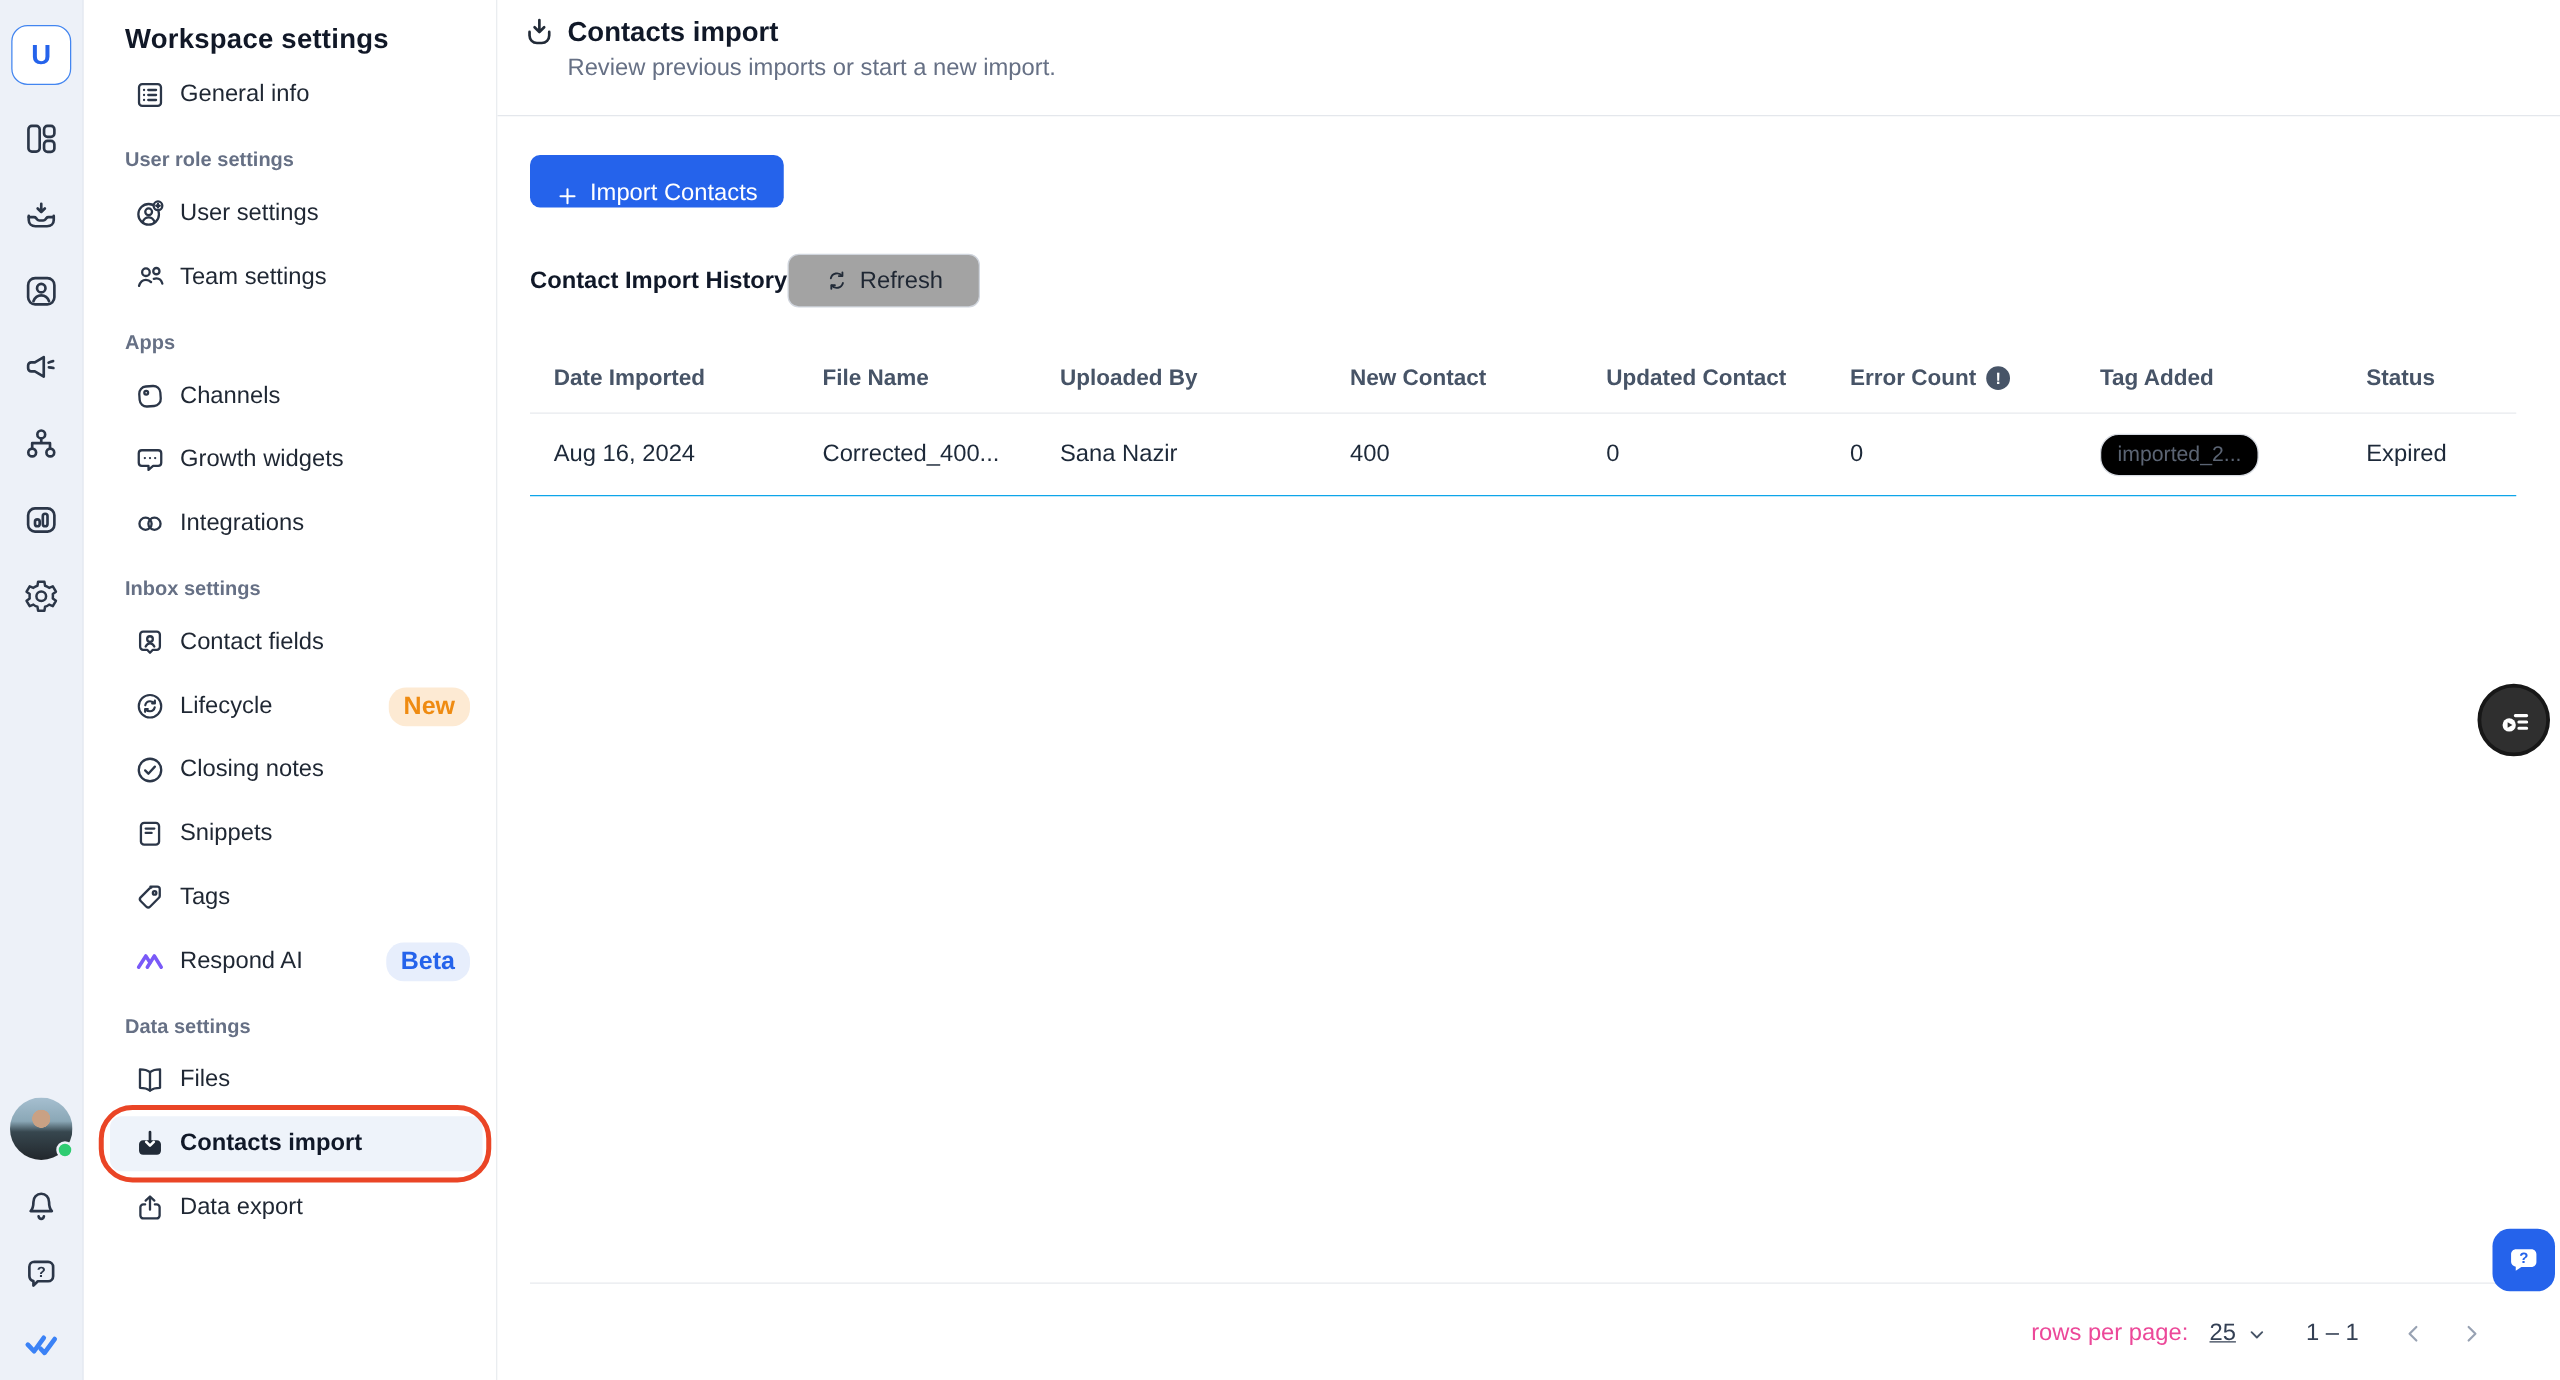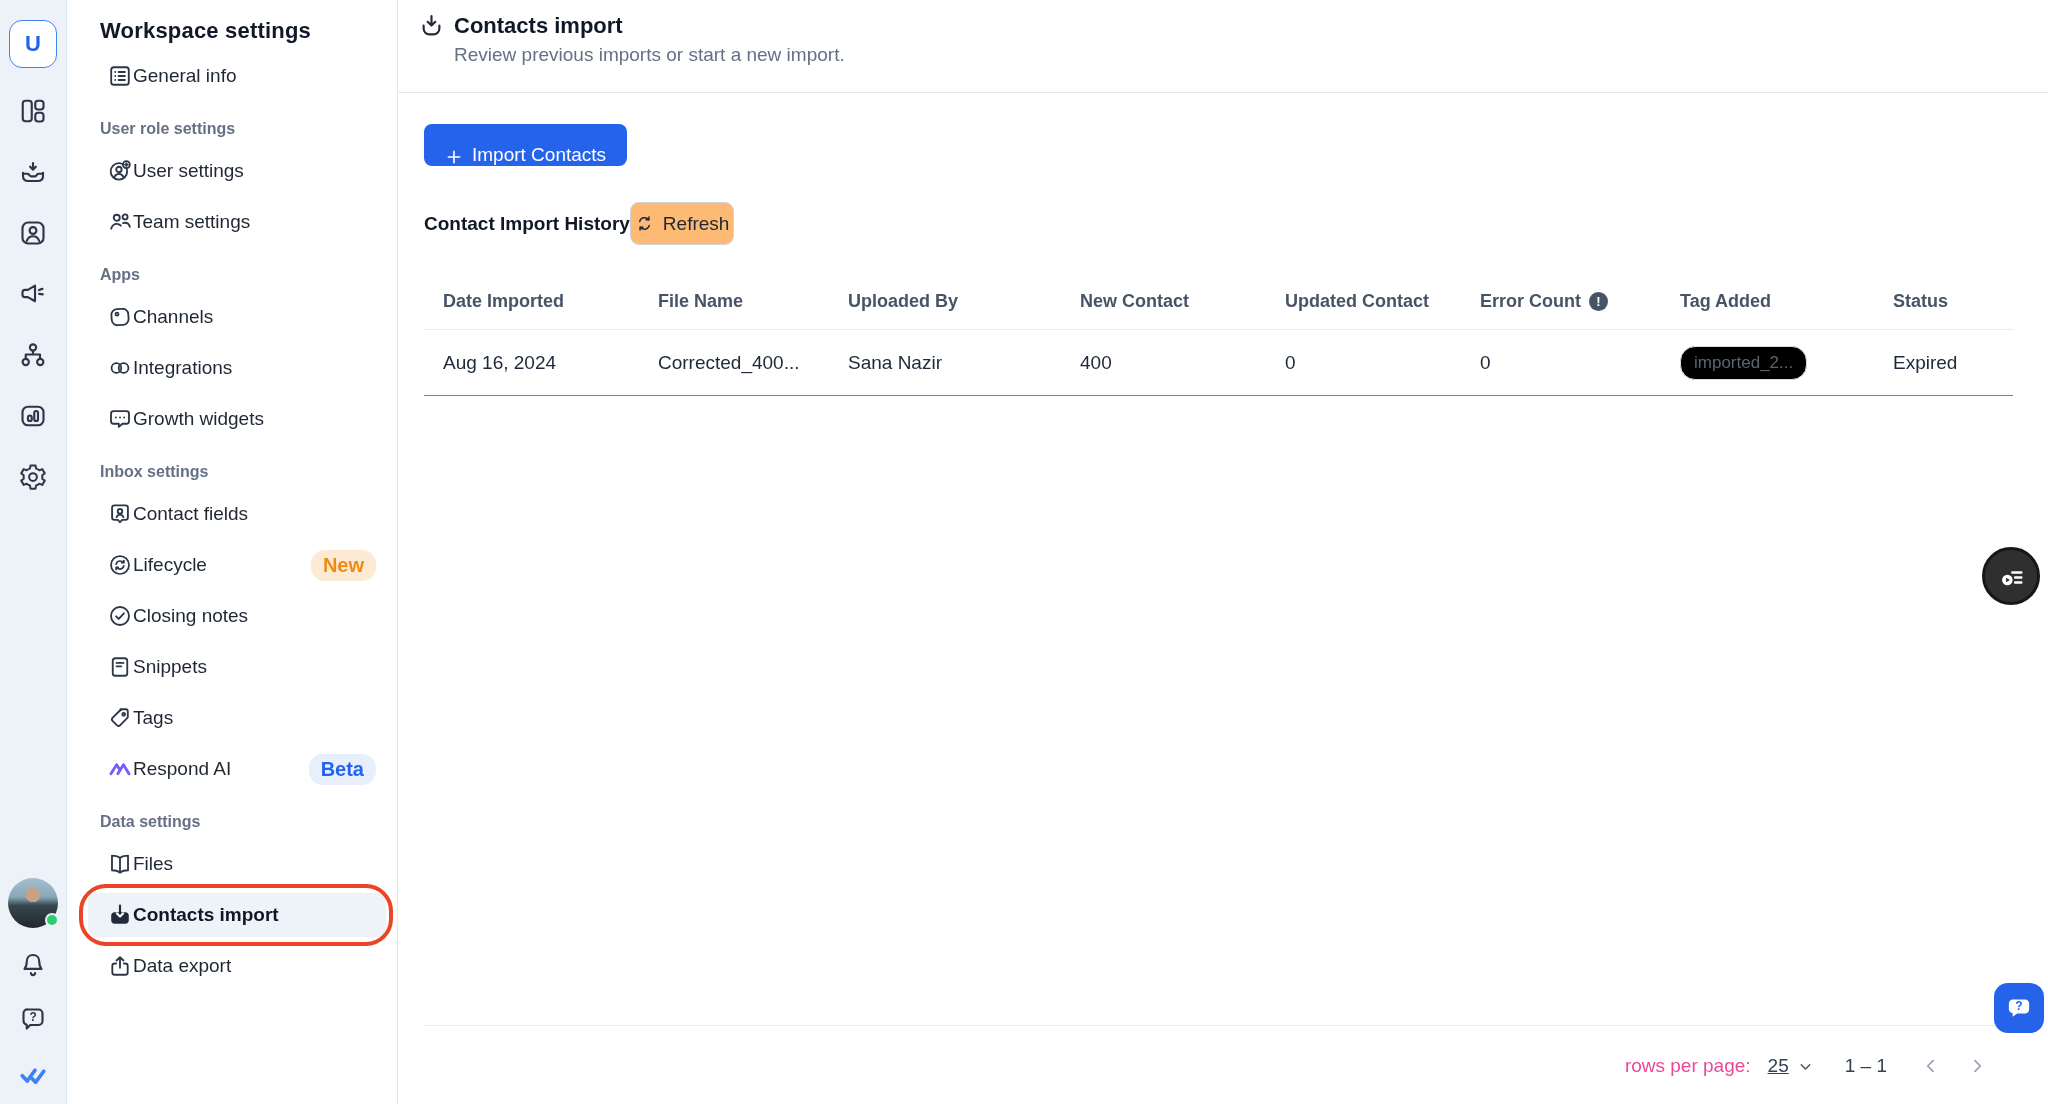--- a/index.html
+++ b/index.html
@@ -25,21 +25,21 @@
     border-radius:50%; background:#2ecc71; border:2.5px solid #edf1f8; }
 
   
   .sidebar { width:331px; flex:0 0 331px; background:#fff; border-right:1px solid #e4e7ec;
     padding-top:8px; position:relative; }
   .sb-title { height:46px; padding-left:33px; display:flex; align-items:center;
     font-size:22px; font-weight:bold; color:#111827; letter-spacing:.2px; }
   .sb-section { height:40px; margin-top:11px; padding-left:33px; display:flex; align-items:center;
     font-size:16px; font-weight:bold; color:#667085; }
   .sb-item { height:44px; margin:0 11px 7px 21px; padding:0 10px 0 19px; border-radius:9px;
-    display:flex; align-items:center; font-size:19px; color:#1f2733; cursor:pointer; position:relative; }
+    display:flex; align-items:center; gap:11px; font-size:19px; color:#1f2733; cursor:pointer; position:relative; }
   .sb-item svg { width:26px; height:26px; flex:0 0 26px; }
   .sb-item.selected { background:#eef3fa; font-weight:bold; color:#101828; }
   .badge { margin-left:auto; font-size:20px; font-weight:bold; border-radius:14px; padding:4px 12px; }
   .badge.new { background:#fdead3; color:#ef8b11; }
   .badge.beta { background:#e7eefc; color:#2563eb; }
   .annotation-ring { position:absolute; left:-9px; right:-7px; top:-9px; bottom:-9px;
     border:4px solid #ea4526; border-radius:27px; pointer-events:none; }
 
   
   .main { flex:1; position:relative; background:#fff; min-width:0; }
@@ -50,21 +50,21 @@
   .mh-sub { margin:5px 0 0 36px; font-size:19px; color:#667085; }
 
   .main-body { padding:0 35px 0 26px; }
   .btn-primary { margin-top:31px; height:42px; padding:0 21px; border:none; border-radius:8px;
     background:#2563eb; color:#fff; font-size:19px; font-family:inherit;
     display:inline-flex; align-items:flex-end; gap:9px; cursor:pointer; }
   .btn-primary svg { width:18px; height:18px; }
 
   .history-row { margin-top:32px; display:flex; align-items:center; justify-content:flex-start; }
   .history-title { font-size:19px; font-weight:bold; color:#101828; }
-  .btn-refresh { height:43px; padding:0 4px; background:#fdba74; border:1px solid #d0d5dd; border-radius:9px;
+  .btn-refresh { height:43px; padding:0 29px; background:#a3a3a3; border:1px solid #d0d5dd; border-radius:9px;
     font-size:19px; font-family:inherit; color:#1f2733; display:inline-flex; align-items:center; gap:9px; cursor:pointer; }
   .btn-refresh svg { width:19px; height:19px; }
 
   .tbl { margin-top:29px; }
   .t-grid { display:grid; grid-template-columns:215px 190px 232px 205px 195px 200px 213px 1fr;
     align-items:center; padding-left:19px; }
   .t-head { height:56px; border-bottom:1px solid #e8eaee; color:#475467; font-weight:bold; font-size:18px; }
   .t-head .hcell { display:flex; align-items:center; gap:8px; }
   .info-dot { width:19px; height:19px; border-radius:50%; background:#475467; color:#fff;
     font-size:13px; font-weight:bold; display:inline-flex; align-items:center; justify-content:center; }
@@ -214,32 +214,32 @@
     <div class="sb-item">
       <svg viewBox="0 0 24 24" fill="none" stroke="#2b3648" stroke-width="1.7" stroke-linecap="round" stroke-linejoin="round">
         <rect x="4.2" y="4.6" width="15.6" height="14.8" rx="5.2" transform="rotate(-4 12 12)"></rect>
         <circle cx="9.2" cy="9.4" r="1.4"></circle>
       </svg>
       <span>Channels</span>
     </div>
 
     <div class="sb-item">
       <svg viewBox="0 0 24 24" fill="none" stroke="#2b3648" stroke-width="1.7" stroke-linecap="round" stroke-linejoin="round">
+        <path d="M6 4.8h12c1.3 0 2.3 1 2.3 2.3v7c0 1.3-1 2.3-2.3 2.3h-3.7l-3.4 2.9v-2.9H6c-1.3 0-2.3-1-2.3-2.3v-7C3.7 5.8 4.7 4.8 6 4.8z"></path>
+        <path d="M8.2 10.6h.01M12 10.6h.01M15.8 10.6h.01"></path>
+      </svg>
+      <span>Growth widgets</span>
+    </div>
+
+    <div class="sb-item">
+      <svg viewBox="0 0 24 24" fill="none" stroke="#2b3648" stroke-width="1.7" stroke-linecap="round" stroke-linejoin="round">
         <circle cx="8.7" cy="12" r="4.5"></circle>
         <circle cx="15.3" cy="12" r="4.5"></circle>
       </svg>
       <span>Integrations</span>
-    </div>
-
-    <div class="sb-item">
-      <svg viewBox="0 0 24 24" fill="none" stroke="#2b3648" stroke-width="1.7" stroke-linecap="round" stroke-linejoin="round">
-        <path d="M6 4.8h12c1.3 0 2.3 1 2.3 2.3v7c0 1.3-1 2.3-2.3 2.3h-3.7l-3.4 2.9v-2.9H6c-1.3 0-2.3-1-2.3-2.3v-7C3.7 5.8 4.7 4.8 6 4.8z"></path>
-        <path d="M8.2 10.6h.01M12 10.6h.01M15.8 10.6h.01"></path>
-      </svg>
-      <span>Growth widgets</span>
     </div>
 
     <div class="sb-section">Inbox settings</div>
 
     <div class="sb-item">
       <svg viewBox="0 0 24 24" fill="none" stroke="#2b3648" stroke-width="1.7" stroke-linecap="round" stroke-linejoin="round">
         <path d="M6.9 4h10.2c1.2 0 2.2 1 2.2 2.2v9c0 1.2-1 2.2-2.2 2.2h-3L12 19.6l-2.1-2.2h-3c-1.2 0-2.2-1-2.2-2.2v-9C4.7 5 5.7 4 6.9 4z"></path>
         <circle cx="12" cy="9.5" r="2.1"></circle>
         <path d="M8.8 15c.7-1.6 1.8-2.4 3.2-2.4s2.5.8 3.2 2.4"></path>
       </svg>

